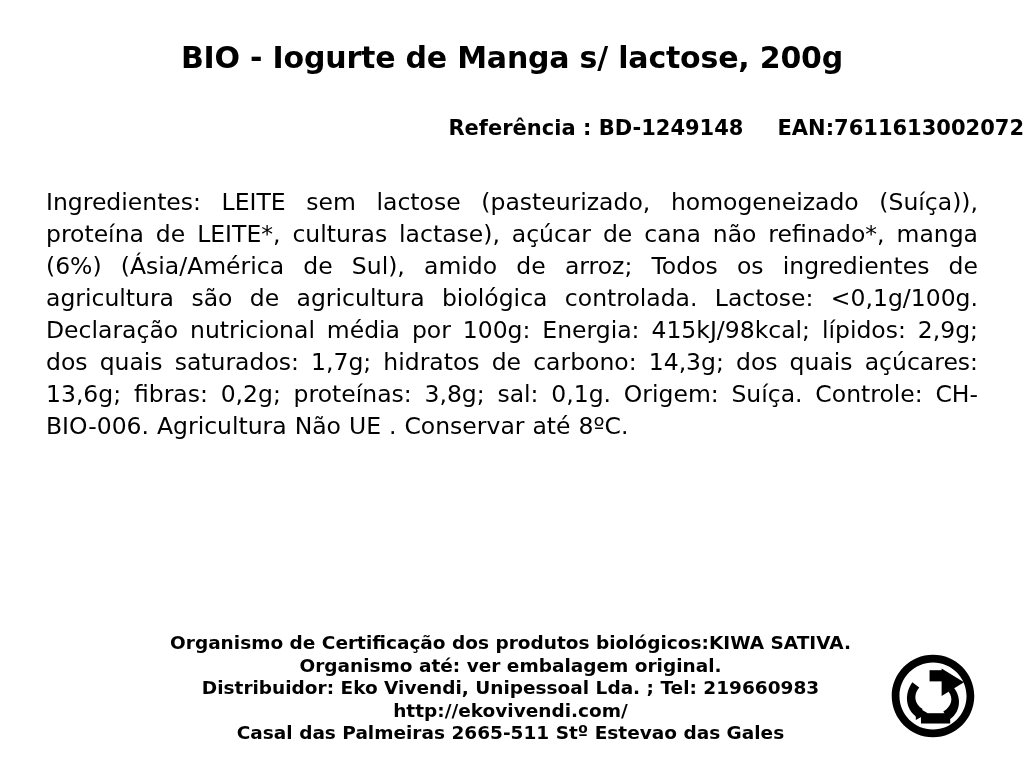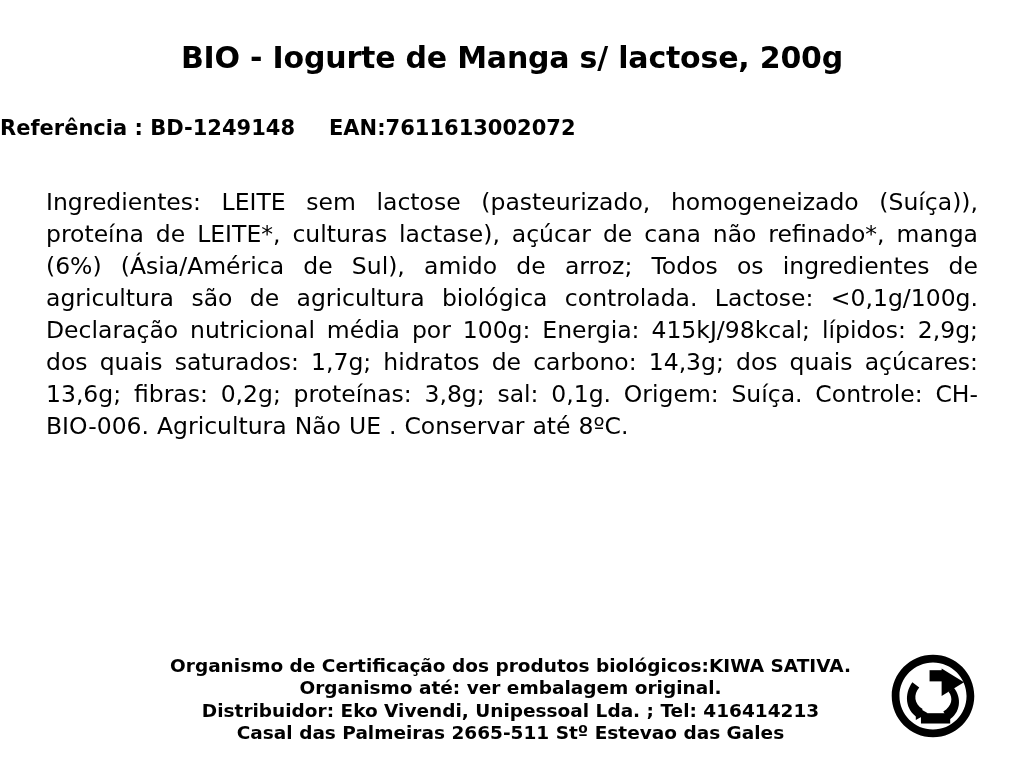--- a/index.html
+++ b/index.html
@@ -23,21 +23,21 @@
     gap: 33px;
   }
   .title {
     text-align: center;
     font-size: 30px;
     font-weight: bold;
     margin-top: 40px;
     letter-spacing: -0.2px;
   }
   .refline {
-    text-align: left;
+    text-align: right;
     font-size: 21px;
     font-weight: bold;
     margin-top: 8px;
   }
   .refline .gap {
     display: inline-block;
     width: 34px;
   }
   .ingredients {
     font-size: 23.5px;
@@ -85,21 +85,22 @@
   </div>
 
   <div class="ingredients">Ingredientes: LEITE sem lactose (pasteurizado, homogeneizado (Suíça)), proteína de LEITE*, culturas lactase), açúcar de cana não refinado*, manga (6%) (Ásia/América de Sul), amido de arroz; Todos os ingredientes de agricultura são de agricultura biológica controlada. Lactose: &lt;0,1g/100g. Declaração nutricional média por 100g: Energia: 415kJ/98kcal; lípidos: 2,9g; dos quais saturados: 1,7g; hidratos de carbono: 14,3g; dos quais açúcares: 13,6g; fibras: 0,2g; proteínas: 3,8g; sal: 0,1g. Origem: Suíça. Controle: CH-BIO-006. Agricultura Não UE . Conservar até 8ºC.</div>
 
   <div class="spacer"></div>
 
   <div class="footer">
     <div class="footer-lines">
       <span class="l">Organismo de Certificação dos produtos biológicos:KIWA SATIVA.</span>
       <span class="l">Organismo até: ver embalagem original.</span>
-      <span class="l">Distribuidor: Eko Vivendi, Unipessoal Lda. ;  Tel: 416414213</span>
+      <span class="l">Distribuidor: Eko Vivendi, Unipessoal Lda. ;  Tel: 219660983</span>
+      <span class="l">http://ekovivendi.com/</span>
       <span class="l">Casal das Palmeiras 2665-511 Stº Estevao das Gales</span>
     </div>
 
     <svg class="recycle-icon" viewBox="0 0 100 100" aria-hidden="true">
       <path fill="#000000" d="M50 2C23.5 2 2 23.5 2 50c0 26.5 21.5 48 48 48s48-21.5 48-48C98 23.5 76.5 2 50 2zm0 9c21.5 0 39 17.5 39 39S71.5 89 50 89 11 71.5 11 50 28.5 11 50 11z"></path>
       <path fill="#000000" d="M46 20 L62 20 L62 33 L46 33 Z"></path>
       <path fill="#000000" d="M60 18 L86 34 L60 50 Z"></path>
       <path fill="#000000" d="M26 34 C16 48 18 66 32 75 L38 65 C28 59 27 48 34 40 Z"></path>
       <path fill="#000000" d="M30 78 L30 62 L44 70 Z"></path>
       <path fill="#000000" d="M74 40 C84 52 82 70 68 78 L62 68 C72 62 74 52 68 45 Z"></path>

